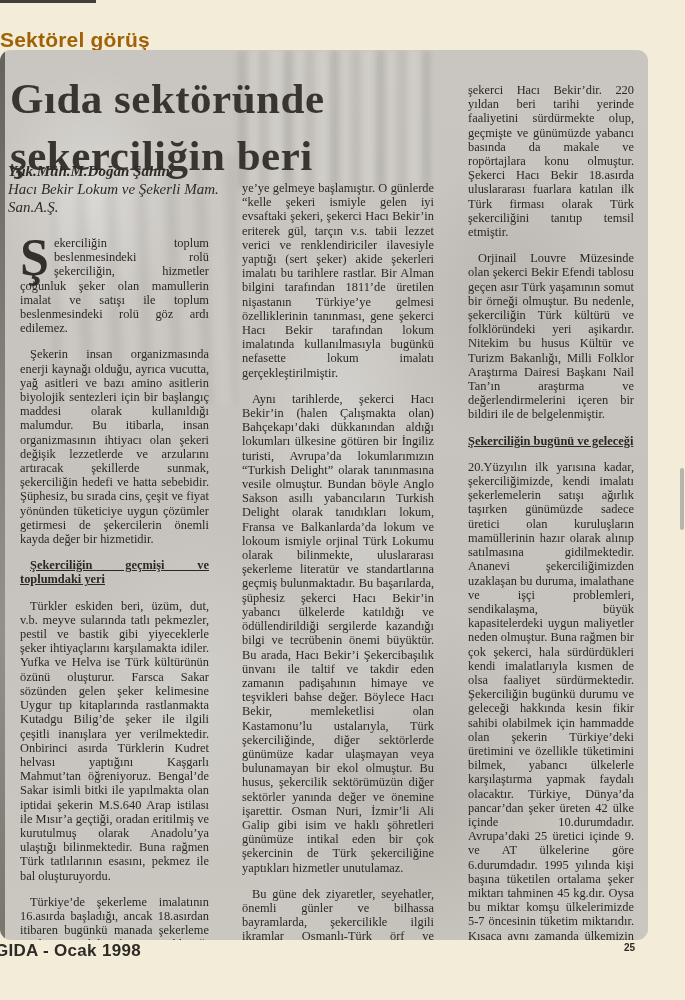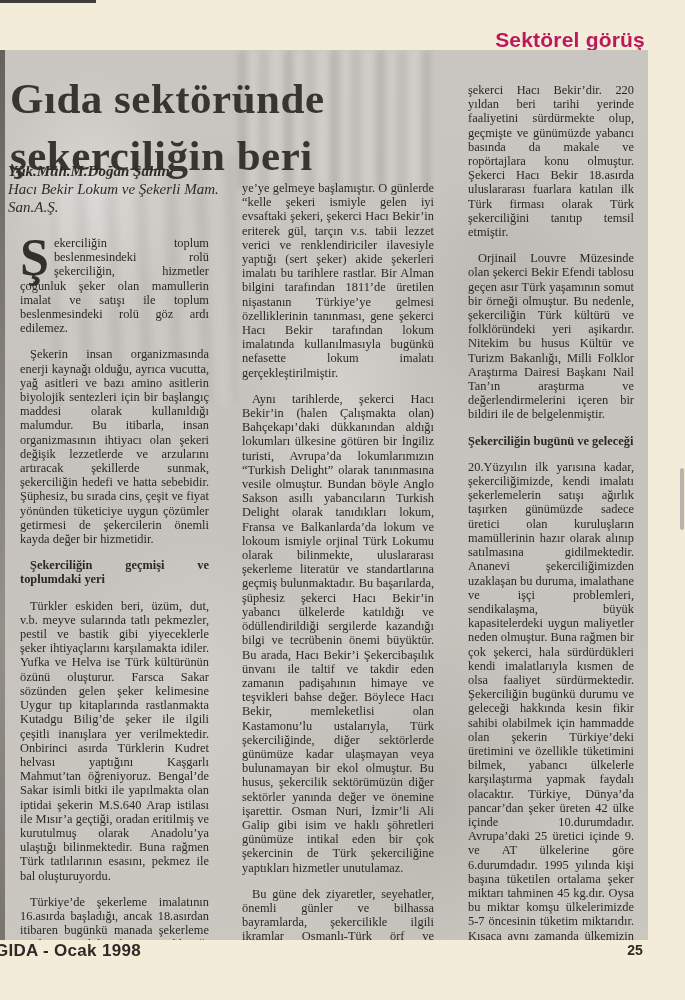--- a/index.html
+++ b/index.html
@@ -3,57 +3,58 @@
 <meta charset="utf-8">
 <style>
   html,body{margin:0;padding:0;}
   body{
     width:685px;height:1000px;position:relative;overflow:hidden;
     background:#f2ecd8;
     font-family:"Liberation Serif",serif;
   }
   
   .header-label{
-    position:absolute;top:28px;left:0;width:645px;text-align:right;
+    position:absolute;top:28px;left:0;width:645px;
     font-family:"Liberation Sans",sans-serif;font-weight:bold;
-    font-size:21px;letter-spacing:.2px;color:#be185d;
+    font-size:21px;letter-spacing:.2px;color:#a16207;
   }
   .header-rule{
     position:absolute;top:52px;left:388px;width:146px;height:5px;
     background:#ccc9c2;
   }
   .footer-journal{
     position:absolute;top:941px;left:-5px;
     font-family:"Liberation Sans",sans-serif;font-weight:bold;
     font-size:17px;color:#2e2b26;letter-spacing:.3px;
   }
   .page-number{
-    position:absolute;top:942px;left:624px;width:22px;text-align:center;
+    position:absolute;top:942px;left:624px;width:22px;text-align:left;
     font-family:"Liberation Sans",sans-serif;font-weight:bold;
-    font-size:14px;color:#2e2b26;
+    font-size:10px;color:#2e2b26;
   }
   .edge-artifact-right{
     position:absolute;left:680px;top:468px;width:4px;height:62px;
     background:#b7b4ae;border-radius:2px;
   }
   .edge-artifact-topleft{
     position:absolute;left:0;top:0;width:96px;height:3px;background:#413e3a;
   }
   
   .scan-page{
     position:absolute;left:0;top:50px;width:648px;height:890px;
     overflow:hidden;
     background-color:#c7c4bf;
     background-image:
       radial-gradient(ellipse 130px 180px at 14% 16%, rgba(255,255,255,.30), rgba(255,255,255,0) 70%),
       radial-gradient(ellipse 120px 260px at 52% 42%, rgba(255,255,255,.26), rgba(255,255,255,0) 70%),
       radial-gradient(ellipse 170px 240px at 30% 72%, rgba(255,255,255,.18), rgba(255,255,255,0) 70%),
       radial-gradient(ellipse 150px 210px at 78% 28%, rgba(70,64,58,.10), rgba(70,64,58,0) 70%),
       radial-gradient(ellipse 190px 260px at 66% 84%, rgba(70,64,58,.12), rgba(70,64,58,0) 72%),
       linear-gradient(180deg, #c9c6c1 0%, #c6c3be 55%, #cac7c1 100%);
+    border-radius: 11px;
   }
   .scan-left-strip{
     position:absolute;left:0;top:0;width:5px;height:100%;
     background:linear-gradient(180deg,#545049 0%,#76726b 35%,#8b8780 65%,#6b6760 100%);
     opacity:.85;
   }
   .texture{position:absolute;filter:blur(3px);pointer-events:none;}
   .tex-stripes-a{
     left:238px;top:0;width:196px;height:138px;opacity:.55;
     background:repeating-linear-gradient(90deg,
@@ -81,21 +82,21 @@
     font-style:italic;font-size:15px;line-height:18px;color:#2e2b26;
   }
   .author-name{font-weight:bold;display:block;}
   .author-org{display:block;}
   .col{
     position:absolute;font-size:12.4px;line-height:14.2px;
     text-align:justify;color:#2b2824;
   }
   .col p{margin:12px;}
   .col p.ind{text-indent:10px;}
-  .col p.subhead{font-weight:bold;}
+  .col p.subhead{font-weight:bold;text-decoration:underline;}
   .col-left{left:8px;top:174px;width:213px;}
   .col-mid{left:230px;top:119px;width:216px;}
   .col-right{left:456px;top:21px;width:190px;}
   .dropcap{
     float:left;font-size:52px;line-height:40px;font-weight:bold;
     padding:2px 5px 0 0;color:#33302a;
   }
 </style>
 </head>
 <body>

